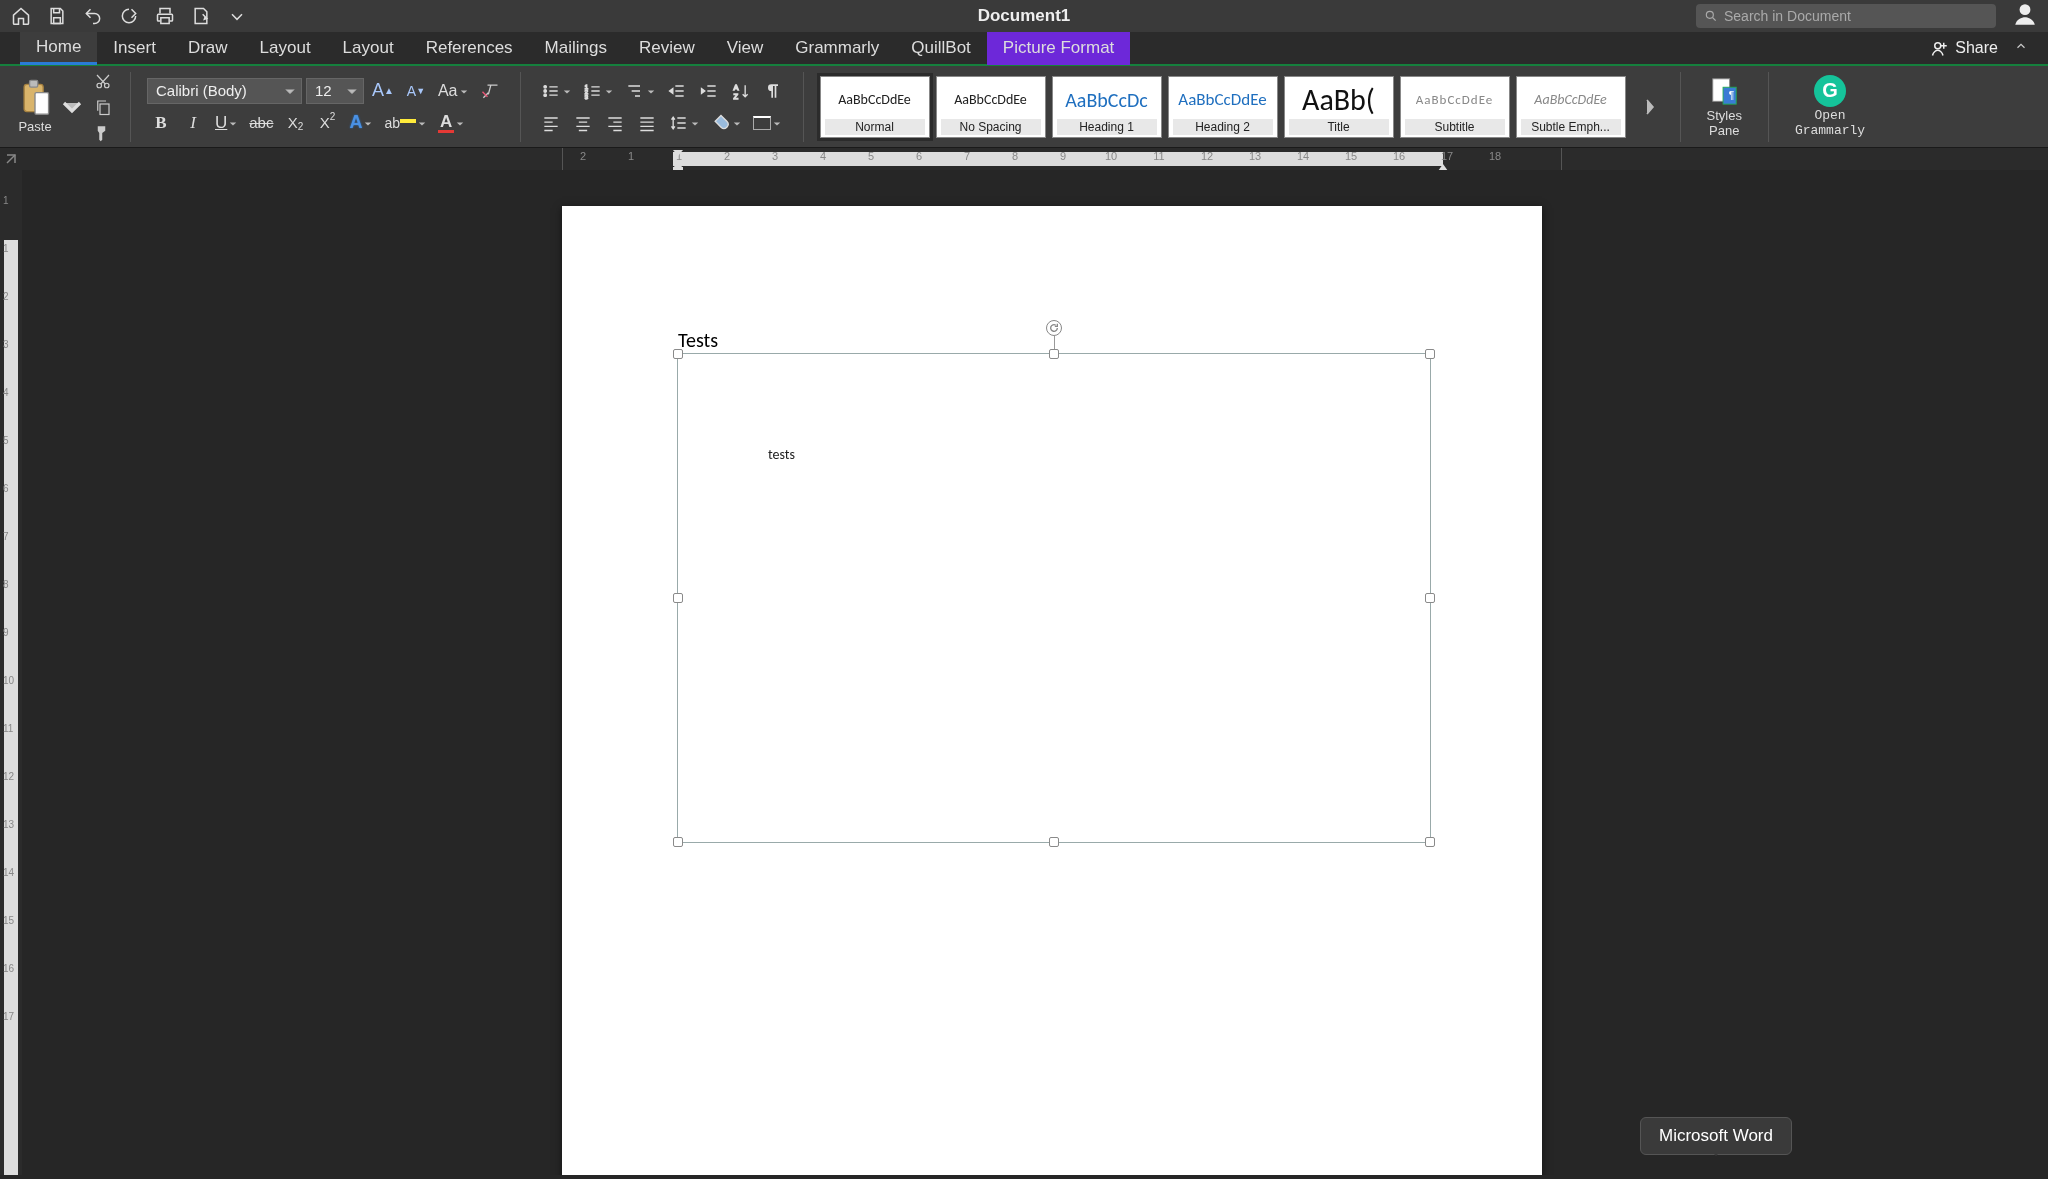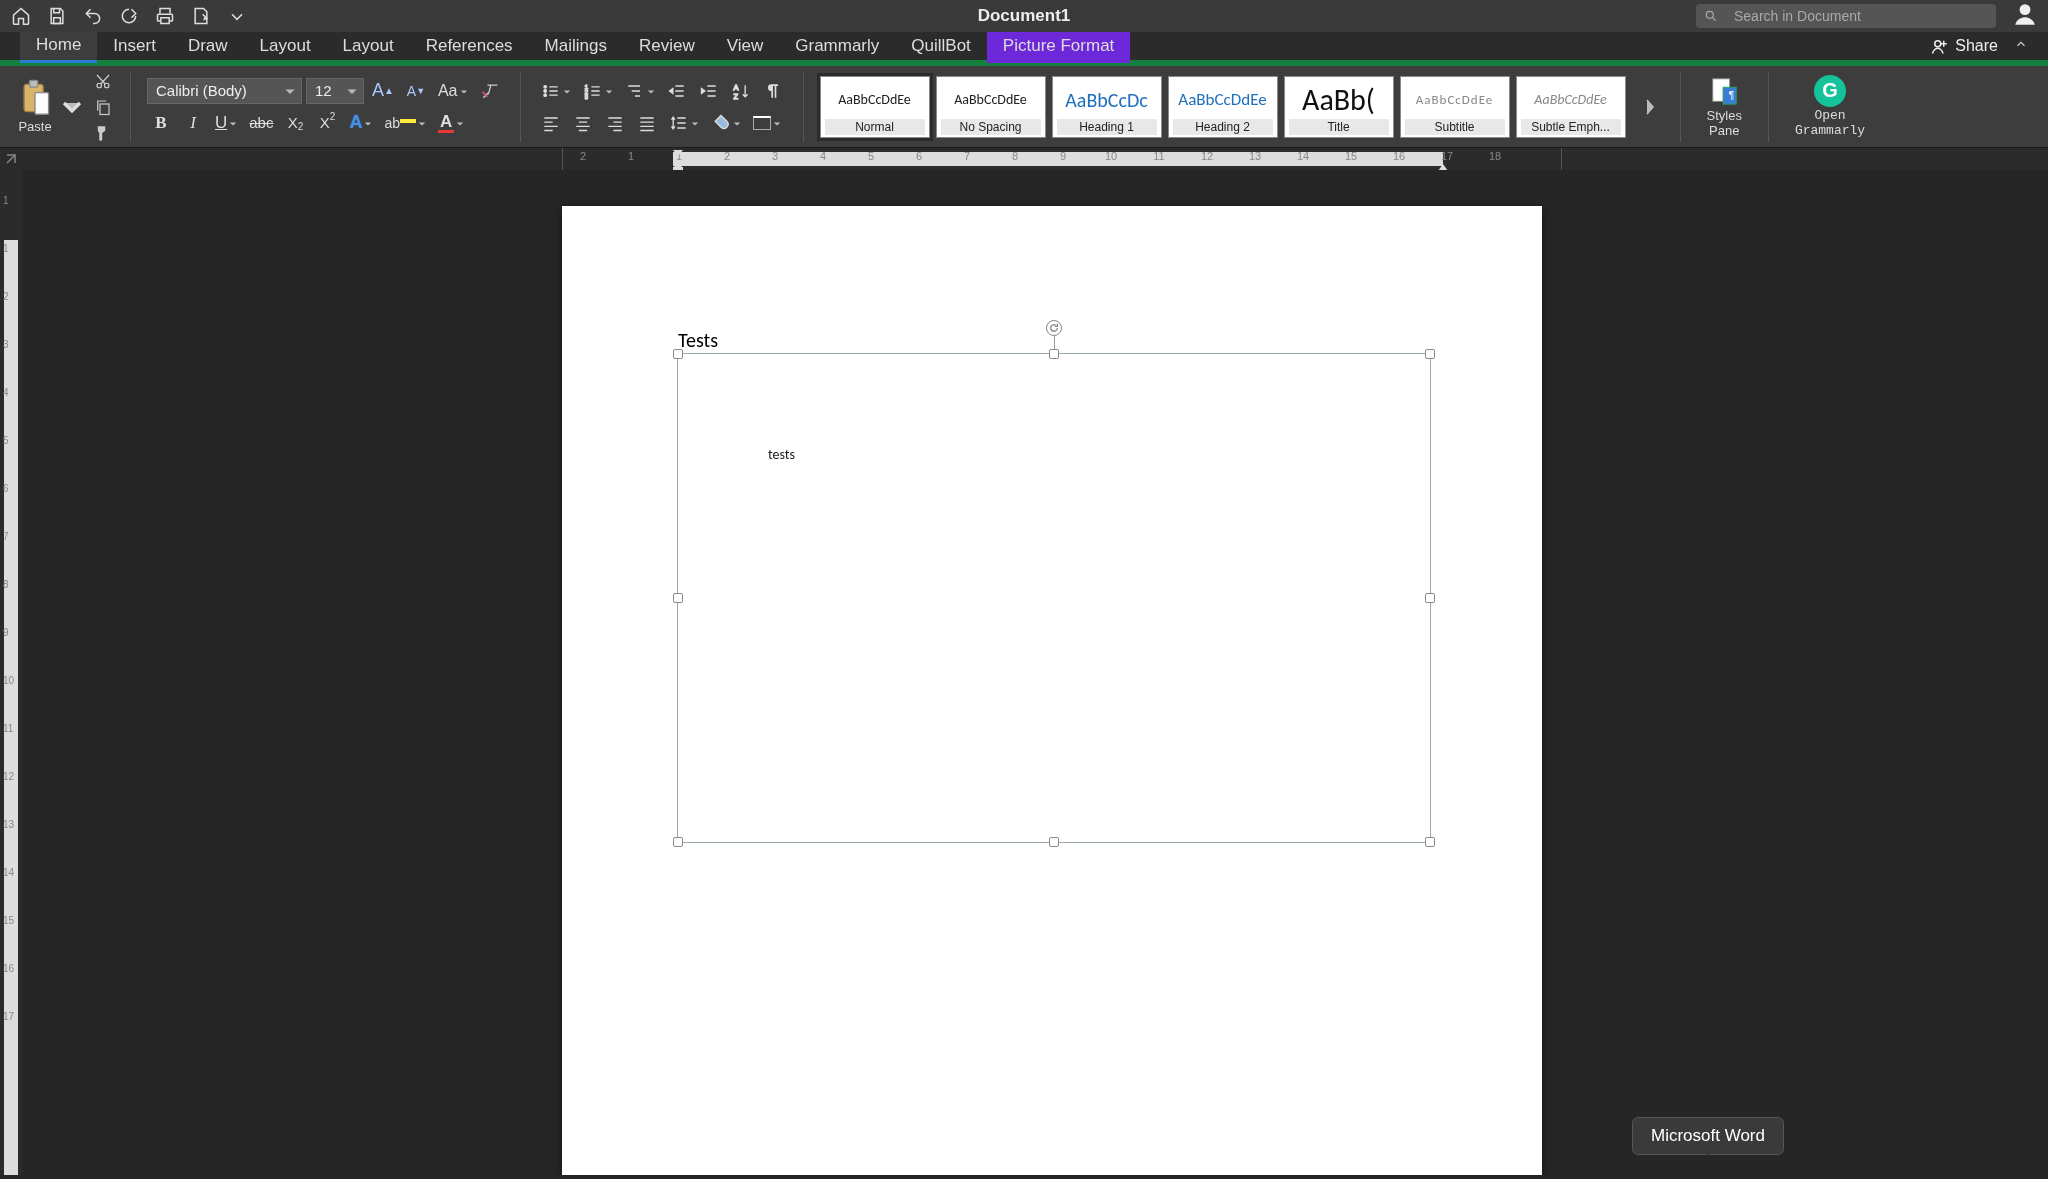--- a/index.html
+++ b/index.html
@@ -5,26 +5,26 @@
   * { box-sizing: border-box; margin: 0; padding: 0; font-family: -apple-system, "Helvetica Neue", Arial, sans-serif; }
   body { width: 2048px; height: 1179px; background: #262626; overflow: hidden; color: #ddd; user-select: none; }
 
   
   .titlebar { height: 32px; background: #3a3a3a; display: flex; align-items: center; padding: 0 10px; position: relative; }
   .title-left-icons { display: flex; gap: 14px; align-items: center; }
   .title-icon { width: 22px; height: 22px; display: inline-flex; align-items:center; justify-content:center; color:#ccc; }
   .title-icon svg { width: 20px; height: 20px; stroke: #ddd; fill: none; stroke-width: 1.8; }
   .doc-title { position:absolute; left:50%; transform:translateX(-50%); font-weight:600; font-size:17px; color:#eee; }
   .title-right { margin-left:auto; display:flex; align-items:center; gap:16px; }
-  .searchbox { width:300px; height:24px; background:#555; border-radius:4px; display:flex; align-items:center; padding:0 8px; font-size:14px; color:#aaa; gap:16px;}
+  .searchbox { width:300px; height:24px; background:#555; border-radius:4px; display:flex; align-items:center; padding:0 8px; font-size:14px; color:#aaa; gap:6px;}
   .searchbox svg { width:14px; height:14px; stroke:#aaa; fill:none; stroke-width:2;}
   .avatar-icon svg { width:26px; height:26px; fill:#eee; }
 
   
-  .tabs-row { height:34px; background:#2b2b2b; display:flex; align-items:center; padding:0 20px; gap:0; border-bottom:6px solid #15803d; }
+  .tabs-row { height:34px; background:#2b2b2b; display:flex; align-items:center; padding:0 20px; gap:0; border-bottom:2px solid #15803d; }
   .tab { padding:0 16px; height:34px; display:flex; align-items:center; font-size:17px; color:#ddd; cursor:pointer; }
   .tab.active { background:#3d3d3d; border-bottom:3px solid #2a7bd6; }
   .tab.context { background:#6d28d9; }
   .tabs-right { margin-left:auto; display:flex; align-items:center; gap:8px; }
   .share-btn { display:flex; align-items:center; gap:6px; font-size:16px; color:#eee; padding:4px 8px; }
   .share-btn svg { width:18px; height:18px; stroke:#eee; fill:none; stroke-width:2;}
   .collapse-caret svg { width:14px; height:14px; stroke:#ccc; fill:none; stroke-width:2;}
 
   
   .ribbon { height:82px; background:#3d3d3d; display:flex; align-items:center; padding:0 18px; gap:10px; border-bottom:1px solid #1a1a1a; }
@@ -116,21 +116,21 @@
   .inner-text { position:absolute; left:90px; top:92px; font-family:Calibri,Arial,sans-serif; font-size:14px; color:#222;}
   .sel-handle { width:10px; height:10px; background:#fff; border:1px solid #8a8a8a; position:absolute; border-radius:2px;}
   .h-tl{left:-5px;top:-5px;} .h-tr{right:-5px;top:-5px;} .h-bl{left:-5px;bottom:-5px;} .h-br{right:-5px;bottom:-5px;}
   .h-t{left:50%;top:-5px;transform:translateX(-50%);} .h-b{left:50%;bottom:-5px;transform:translateX(-50%);}
   .h-l{left:-5px;top:50%;transform:translateY(-50%);} .h-r{right:-5px;top:50%;transform:translateY(-50%);}
   .rotate-handle { position:absolute; left:50%; top:-34px; transform:translateX(-50%);}
   .rotate-handle .stem { width:1px; height:20px; background:#999; margin:0 auto;}
   .rotate-handle .knob { width:16px; height:16px; border:1.5px solid #888; border-radius:50%; display:flex; align-items:center; justify-content:center; background:#fff;}
   .rotate-handle .knob svg{width:10px;height:10px;stroke:#888;fill:none;stroke-width:1.6;}
 
-  .dock-tooltip { position:absolute; bottom:20px; right:264px; background:#3a3a3a; color:#fff; font-size:17px; padding:8px 18px; border-radius:6px; border:1px solid #555;}
+  .dock-tooltip { position:absolute; bottom:20px; right:256px; background:#3a3a3a; color:#fff; font-size:17px; padding:8px 18px; border-radius:6px; border:1px solid #555;}
   .dock-tooltip::after{content:"";position:absolute;bottom:-8px;left:50%;transform:translateX(-50%);border:6px solid transparent;border-top-color:#3a3a3a;}
 </style>
 </head>
 <body>
 
 <div class="titlebar">
   <div class="title-left-icons">
     <span class="title-icon">
         <svg viewBox="0 0 24 24">
           <path d="M3 11l9-8 9 8v10a1 1 0 0 1-1 1h-5v-7h-6v7H4a1 1 0 0 1-1-1z"></path>

